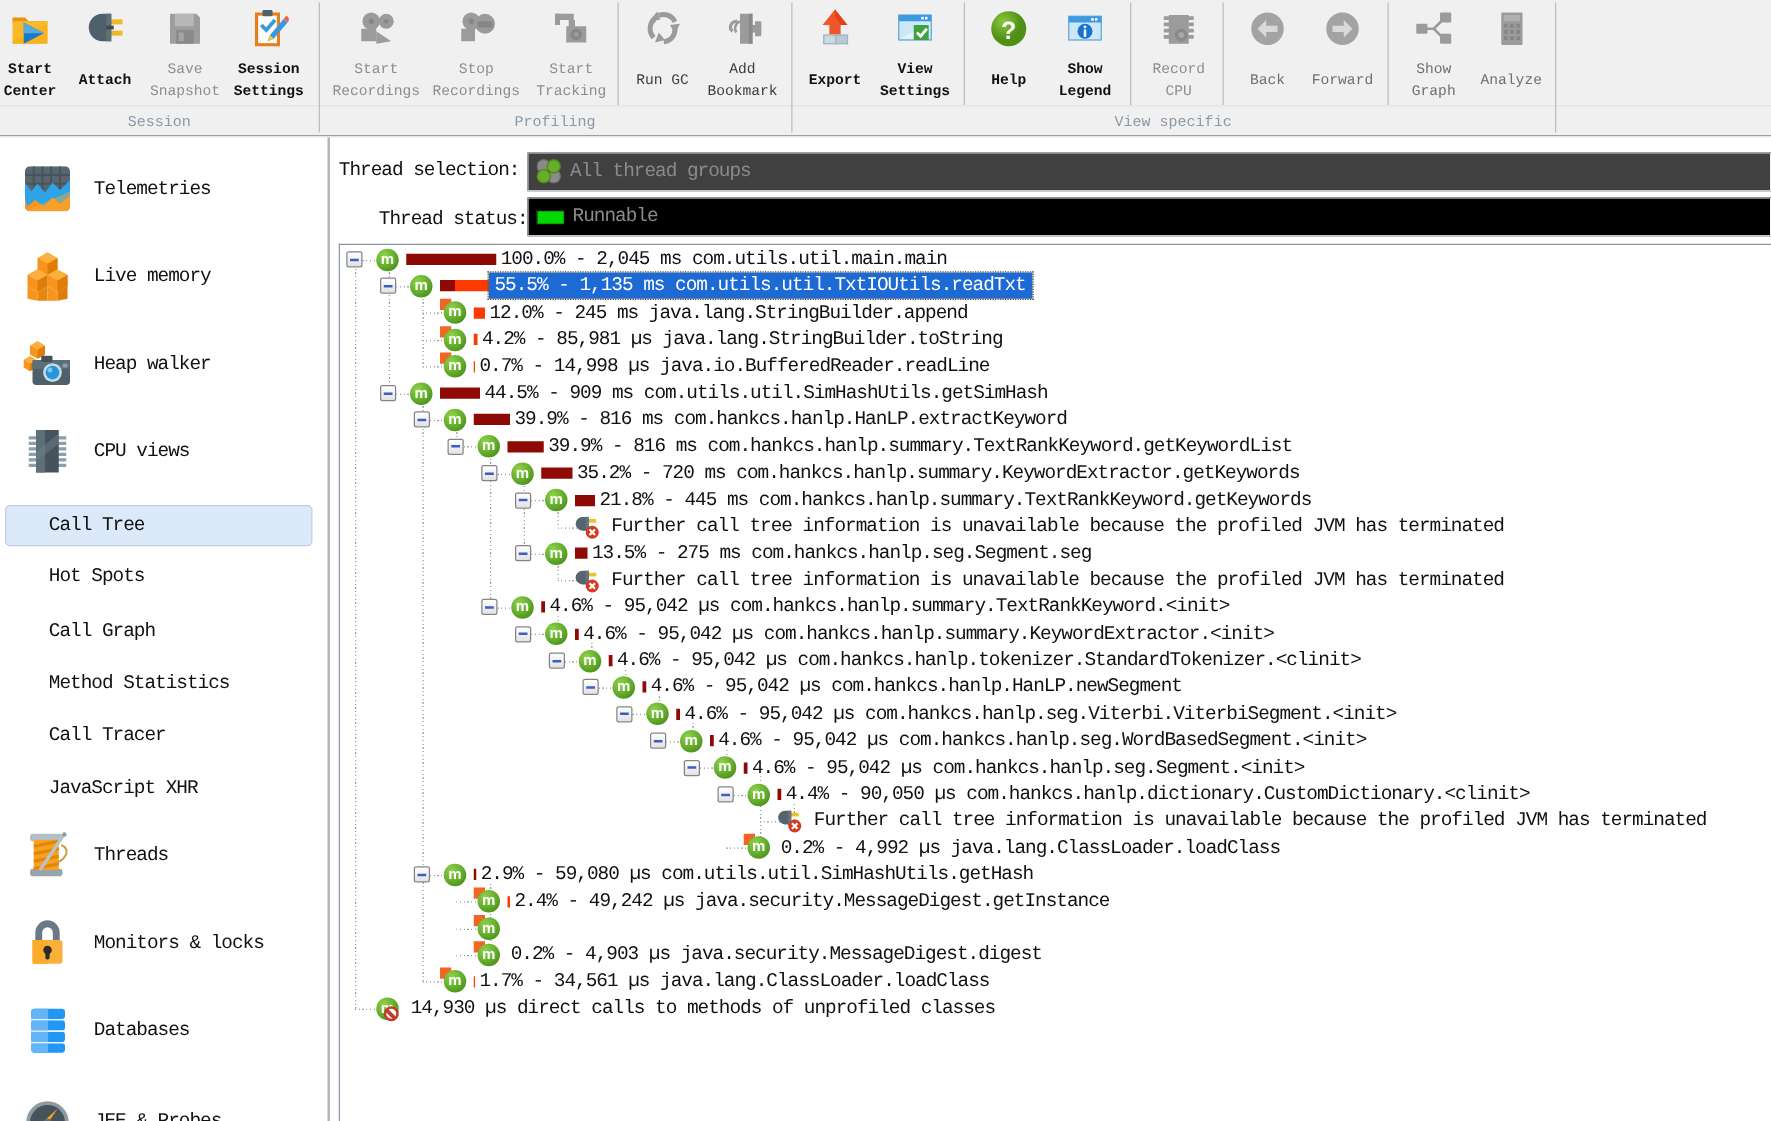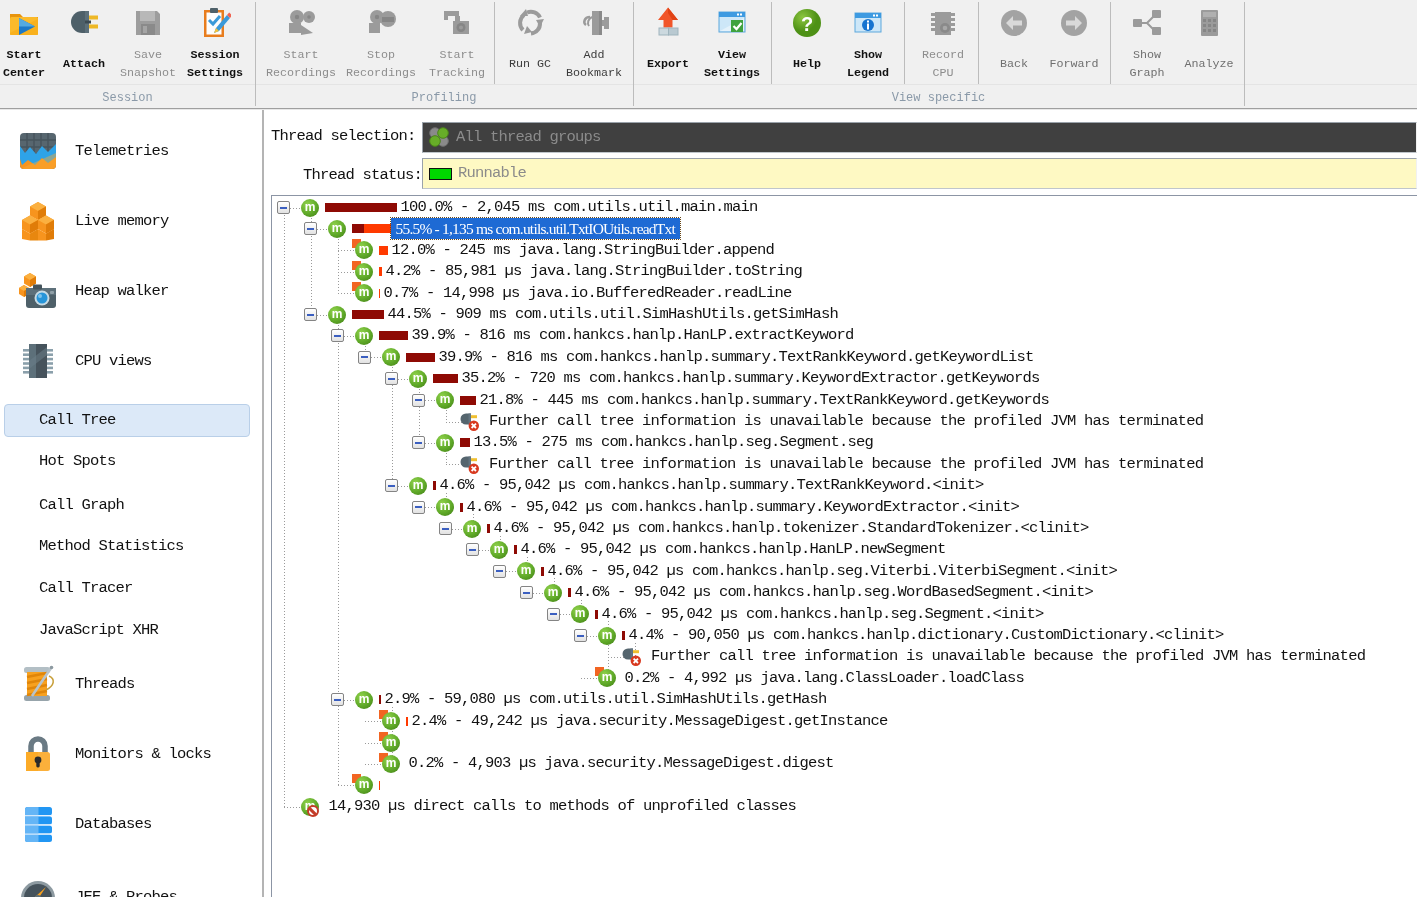--- a/index.html
+++ b/index.html
@@ -329,21 +329,21 @@
 <div class="ab tr" style="left:11px;top:55px;height:21px;line-height:21px;margin-left:28px;">Thread status:</div>
 <div class="ab" style="left:158px;top:12px;width:995px;height:31px;background:#404040;border:1px solid;border-color:#9aa2aa #f1f1f1 #c0c6cb #9aa2aa;">
 <svg class="ab" style="left:6px;top:4px;" width="20" height="20" viewBox="0 0 20 20">
         <circle cx="6" cy="6" r="5.3" fill="#8a8a8a" stroke="#6f6f6f"></circle>
         <circle cx="14" cy="14" r="5.3" fill="#8a8a8a" stroke="#6f6f6f"></circle>
         <circle cx="14" cy="6" r="5.3" fill="#67ad28" stroke="#4c841a"></circle>
         <circle cx="6" cy="14" r="5.3" fill="#67ad28" stroke="#4c841a"></circle>
       </svg>
 <div class="ab tr" style="left:33px;top:4px;height:21px;line-height:21px;color:#8b8b8b;">All thread groups</div>
 </div>
-<div class="ab" style="left:158px;top:48px;width:995px;height:31px;background:#fef9c3;border:1px solid;border-color:#9aa2aa #f1f1f1 #c0c6cb #9aa2aa;">
+<div class="ab" style="left:158px;top:48px;width:995px;height:31px;background:#000000;border:1px solid;border-color:#9aa2aa #f1f1f1 #c0c6cb #9aa2aa;">
 <div class="ab" style="left:6px;top:9px;width:23px;height:12px;background:#00d800;border:1.5px solid #111;"></div>
 <div class="ab tr" style="left:35px;top:4px;height:21px;line-height:21px;color:#8b8b8b;">Runnable</div>
 </div>
 </div>
 <div class="ab" style="left:271px;top:195px;width:1146px;height:702px;background:#fff;border-left:1.5px solid #8c95a5;border-top:1.5px solid #8c95a5;">
 <div class="ab" style="left:11.5px;top:18.5px;width:1px;height:592.2px;background:repeating-linear-gradient(to bottom,#9a9a9a 0,#9a9a9a 1px,transparent 1px,transparent 3px);"></div>
 <div class="ab" style="left:38.5px;top:18.5px;width:1px;height:100.0px;background:repeating-linear-gradient(to bottom,#9a9a9a 0,#9a9a9a 1px,transparent 1px,transparent 3px);"></div>
 <div class="ab" style="left:65.5px;top:39.9px;width:1px;height:57.2px;background:repeating-linear-gradient(to bottom,#9a9a9a 0,#9a9a9a 1px,transparent 1px,transparent 3px);"></div>
 <div class="ab" style="left:65.5px;top:125.5px;width:1px;height:463.8px;background:repeating-linear-gradient(to bottom,#9a9a9a 0,#9a9a9a 1px,transparent 1px,transparent 3px);"></div>
 <div class="ab" style="left:92.5px;top:146.9px;width:1px;height:14.4px;background:repeating-linear-gradient(to bottom,#9a9a9a 0,#9a9a9a 1px,transparent 1px,transparent 3px);"></div>
@@ -365,21 +365,21 @@
 <div class="ab" style="left:8.0px;top:10.5px;width:7px;height:2px;background:#3b5fc0;"></div>
 <div class="ab" style="left:29.0px;top:2.5px;width:18px;height:18px;border-radius:50%;background:radial-gradient(circle at 35% 30%,#90d24c,#5fa928 55%,#3f7a14);color:#fff;font-family:'Liberation Sans';font-weight:bold;font-size:12px;line-height:17px;text-align:center;">m</div>
 <div class="ab" style="left:52.5px;top:7.0px;width:72px;height:9px;background:#8e0a04;"></div>
 <div class="ab tr" style="left:128.5px;top:1.0px;height:21px;line-height:21px;">100.0% - 2,045 ms com.utils.util.main.main</div>
 <div class="ab" style="left:45.0px;top:32.9px;width:11px;height:1px;background:repeating-linear-gradient(to right,#9a9a9a 0,#9a9a9a 1px,transparent 1px,transparent 3px);"></div>
 <div class="ab" style="left:32.0px;top:26.4px;width:13px;height:13px;background:linear-gradient(#ffffff,#e2e2e2);border:1px solid #848484;border-radius:2px;"></div>
 <div class="ab" style="left:35.0px;top:31.9px;width:7px;height:2px;background:#3b5fc0;"></div>
 <div class="ab" style="left:56.0px;top:23.9px;width:18px;height:18px;border-radius:50%;background:radial-gradient(circle at 35% 30%,#90d24c,#5fa928 55%,#3f7a14);color:#fff;font-family:'Liberation Sans';font-weight:bold;font-size:12px;line-height:17px;text-align:center;">m</div>
 <div class="ab" style="left:79.5px;top:28.4px;width:12px;height:9px;background:#8e0a04;"></div>
 <div class="ab" style="left:91.5px;top:28.4px;width:28px;height:9px;background:#ff3a00;"></div>
-<div class="ab tr" style="left:118.5px;top:22.4px;height:21px;line-height:21px;background:#1e6ad4;color:#fff;padding:0 5px;outline:1px dotted #6b4a1a;font-family:Liberation Serif, serif;">55.5% - 1,135 ms com.utils.util.TxtIOUtils.readTxt</div>
+<div class="ab tr" style="left:118.5px;top:22.4px;height:21px;line-height:21px;background:#1e6ad4;color:#fff;padding:0 5px;outline:1px dotted #6b4a1a;">55.5% - 1,135 ms com.utils.util.TxtIOUtils.readTxt</div>
 <div class="ab" style="left:65.5px;top:54.3px;width:17.5px;height:1px;background:repeating-linear-gradient(to right,#9a9a9a 0,#9a9a9a 1px,transparent 1px,transparent 3px);"></div>
 <div class="ab" style="left:80.0px;top:43.3px;width:9px;height:9px;background:#f26522;"></div>
 <div class="ab" style="left:83.0px;top:45.3px;width:18px;height:18px;border-radius:50%;background:radial-gradient(circle at 35% 30%,#90d24c,#5fa928 55%,#3f7a14);color:#fff;font-family:'Liberation Sans';font-weight:bold;font-size:12px;line-height:17px;text-align:center;">m</div>
 <div class="ab" style="left:106.5px;top:49.8px;width:9px;height:9px;background:#ff3a00;"></div>
 <div class="ab tr" style="left:119.5px;top:43.8px;height:21px;line-height:21px;">12.0% - 245 ms java.lang.StringBuilder.append</div>
 <div class="ab" style="left:65.5px;top:75.7px;width:17.5px;height:1px;background:repeating-linear-gradient(to right,#9a9a9a 0,#9a9a9a 1px,transparent 1px,transparent 3px);"></div>
 <div class="ab" style="left:80.0px;top:64.7px;width:9px;height:9px;background:#f26522;"></div>
 <div class="ab" style="left:83.0px;top:66.7px;width:18px;height:18px;border-radius:50%;background:radial-gradient(circle at 35% 30%,#90d24c,#5fa928 55%,#3f7a14);color:#fff;font-family:'Liberation Sans';font-weight:bold;font-size:12px;line-height:17px;text-align:center;">m</div>
 <div class="ab" style="left:106.5px;top:71.2px;width:3px;height:9px;background:#ff3a00;"></div>
 <div class="ab tr" style="left:113.5px;top:65.2px;height:21px;line-height:21px;">4.2% - 85,981 µs java.lang.StringBuilder.toString</div>
@@ -518,18 +518,19 @@
 <div class="ab" style="left:107.0px;top:535.5px;width:9px;height:9px;background:#f26522;"></div>
 <div class="ab" style="left:110.0px;top:537.5px;width:18px;height:18px;border-radius:50%;background:radial-gradient(circle at 35% 30%,#90d24c,#5fa928 55%,#3f7a14);color:#fff;font-family:'Liberation Sans';font-weight:bold;font-size:12px;line-height:17px;text-align:center;">m</div>
 <div class="ab" style="left:92.5px;top:567.9px;width:17.5px;height:1px;background:repeating-linear-gradient(to right,#9a9a9a 0,#9a9a9a 1px,transparent 1px,transparent 3px);"></div>
 <div class="ab" style="left:107.0px;top:556.9px;width:9px;height:9px;background:#f26522;"></div>
 <div class="ab" style="left:110.0px;top:558.9px;width:18px;height:18px;border-radius:50%;background:radial-gradient(circle at 35% 30%,#90d24c,#5fa928 55%,#3f7a14);color:#fff;font-family:'Liberation Sans';font-weight:bold;font-size:12px;line-height:17px;text-align:center;">m</div>
 <div class="ab tr" style="left:136.5px;top:557.4px;height:21px;line-height:21px;">0.2% - 4,903 µs java.security.MessageDigest.digest</div>
 <div class="ab" style="left:65.5px;top:589.3px;width:17.5px;height:1px;background:repeating-linear-gradient(to right,#9a9a9a 0,#9a9a9a 1px,transparent 1px,transparent 3px);"></div>
 <div class="ab" style="left:80.0px;top:578.3px;width:9px;height:9px;background:#f26522;"></div>
 <div class="ab" style="left:83.0px;top:580.3px;width:18px;height:18px;border-radius:50%;background:radial-gradient(circle at 35% 30%,#90d24c,#5fa928 55%,#3f7a14);color:#fff;font-family:'Liberation Sans';font-weight:bold;font-size:12px;line-height:17px;text-align:center;">m</div>
 <div class="ab" style="left:106.5px;top:584.8px;width:1px;height:9px;background:#ff3a00;"></div>
+<div class="ab tr" style="left:111.5px;top:578.8px;height:21px;line-height:21px;">1.7% - 34,561 µs java.lang.ClassLoader.loadClass</div>
 <div class="ab" style="left:11.5px;top:610.7px;width:17.5px;height:1px;background:repeating-linear-gradient(to right,#9a9a9a 0,#9a9a9a 1px,transparent 1px,transparent 3px);"></div>
 <div class="ab" style="left:29.0px;top:601.7px;width:18px;height:18px;border-radius:50%;background:radial-gradient(circle at 35% 30%,#90d24c,#5fa928 55%,#3f7a14);color:#fff;font-family:'Liberation Sans';font-weight:bold;font-size:12px;line-height:17px;text-align:center;">m</div>
 <div class="ab" style="left:35.0px;top:608.7px;width:12px;height:12px;border-radius:50%;background:#fff;border:2.5px solid #c43c28;"></div>
 <div class="ab" style="left:36.2px;top:613.9px;width:9.5px;height:2.5px;background:#c43c28;transform:rotate(45deg);"></div>
 <div class="ab tr" style="left:56.5px;top:600.2px;height:21px;line-height:21px;">14,930 µs direct calls to methods of unprofiled classes</div>
 </div>
 
 </body></html>

